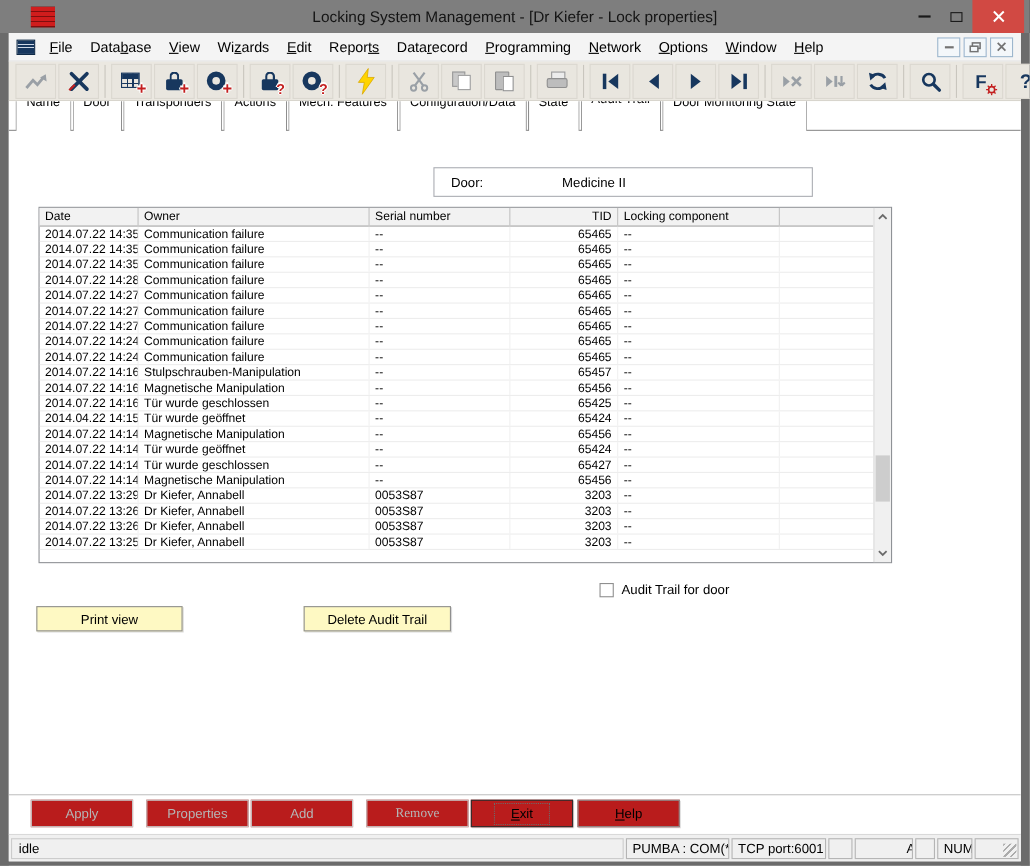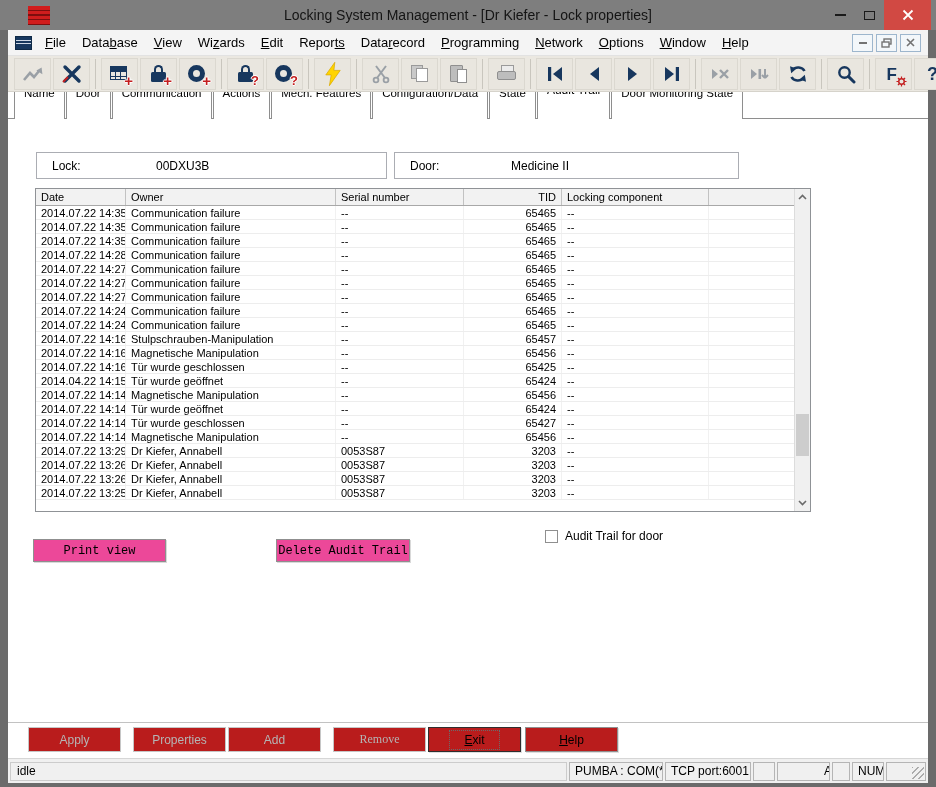--- a/index.html
+++ b/index.html
@@ -67,21 +67,21 @@
   .tbody{position:absolute;top:17px;left:0;right:16px;bottom:0;overflow:hidden;}
   .tr{display:flex;height:14px;border-bottom:1px solid #ededed;box-sizing:border-box;}
   .td{padding:0 5px;box-sizing:border-box;border-right:1px solid #f1f1f1;display:flex;align-items:center;white-space:nowrap;overflow:hidden;color:#000;}
   .c0{width:90px;flex:0 0 auto;} .c1{width:210px;flex:0 0 auto;} .c2{width:128px;flex:0 0 auto;}
   .c3{width:98px;flex:0 0 auto;justify-content:flex-end;} .c4{width:147px;flex:0 0 auto;} .c5{flex:1;border-right:none;}
   .vscroll{position:absolute;top:0;right:0;width:16px;bottom:0;background:#f0f0f0;border-left:1px solid #dcdcdc;box-sizing:border-box;}
   .vs-up,.vs-down{position:absolute;left:0;width:15px;height:16px;display:flex;align-items:center;justify-content:center;}
   .vs-up{top:0;} .vs-down{bottom:0;}
   .vs-thumb{position:absolute;left:1px;width:13px;top:225px;height:42px;background:#cdcdcd;}
   
-  .action-btn{position:absolute;top:447px;height:23px;background:#ec4899;border:1px solid #8f8f8f;font-size:12px;display:flex;align-items:center;justify-content:center;box-sizing:border-box;box-shadow:1px 1px 0 #d9d9d9;cursor:default;font-family:Liberation Mono, monospace;}
+  .action-btn{position:absolute;top:459px;height:23px;background:#fef9c3;border:1px solid #8f8f8f;font-size:12px;display:flex;align-items:center;justify-content:center;box-sizing:border-box;box-shadow:1px 1px 0 #d9d9d9;cursor:default;}
   #print-view{left:25px;width:133px;}
   #delete-audit{left:268px;width:134px;}
   .checkbox-row{position:absolute;left:537px;top:437px;display:flex;align-items:center;gap:7px;font-size:12px;}
   .cb{width:13px;height:13px;border:1px solid #8f8f8f;background:#fff;box-sizing:border-box;}
   .divider{position:absolute;left:0;right:0;top:630px;border-top:1px solid #c2c2c2;}
   
   .fbtn{position:absolute;top:635px;width:93px;height:25px;display:flex;align-items:center;justify-content:center;font-size:12px;box-sizing:border-box;background:#b91c1c;cursor:default;}
   .fbtn.disabled{color:#b5b5b5;border:1px solid #c6c6c6;}
   .fbtn.enabled{color:#000;border:1px solid #8f8f8f;box-shadow:1px 1px 0 #dedede;}
   .fbtn.default{border:1px solid #2e2e2e;}
@@ -332,33 +332,29 @@
               <span class="ic-q">?</span>
             </span>
           </div>
         </div>
     </div>
 
     <div class="page">
       <div class="tabbar" id="tabbar">
           <div class="tab">Name</div>
           <div class="tab">Door</div>
-          <div class="tab">Communication</div>
+          <div class="tab">Transponders</div>
           <div class="tab">Actions</div>
           <div class="tab">Mech. Features</div>
           <div class="tab">Configuration/Data</div>
           <div class="tab">State</div>
           <div class="tab active">Audit Trail</div>
           <div class="tab">Door Monitoring State</div>
         </div>
 
-      <div class="fieldbox" id="lock-box">
-        <span class="lbl">Lock:</span>
-        <span class="val">00DXU3B</span>
-      </div>
       <div class="fieldbox" id="door-box">
         <span class="lbl">Door:</span>
         <span class="val">Medicine II</span>
       </div>
 
       <div class="table">
         <div class="thead" id="thead">
             <div class="th c0">Date</div>
             <div class="th c1">Owner</div>
             <div class="th c2">Serial number</div>

